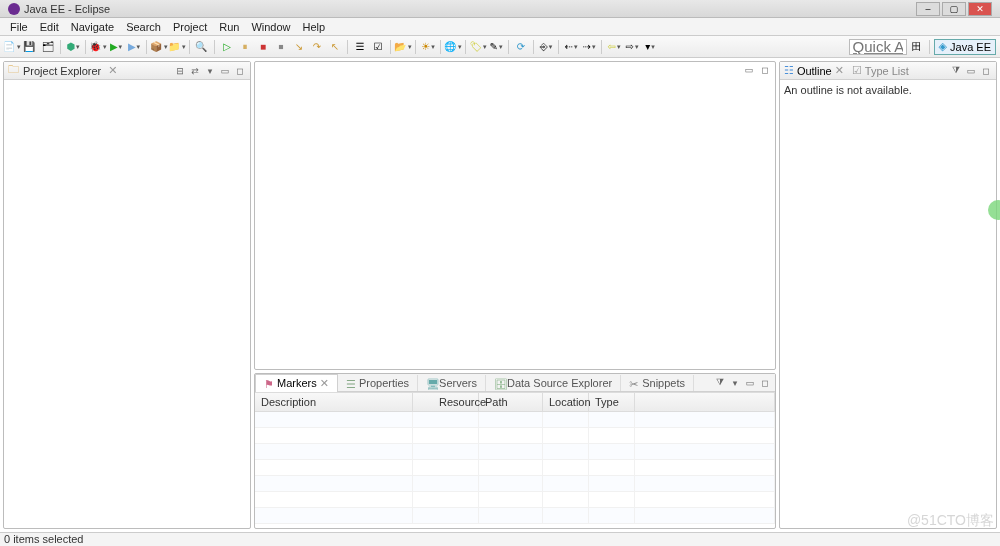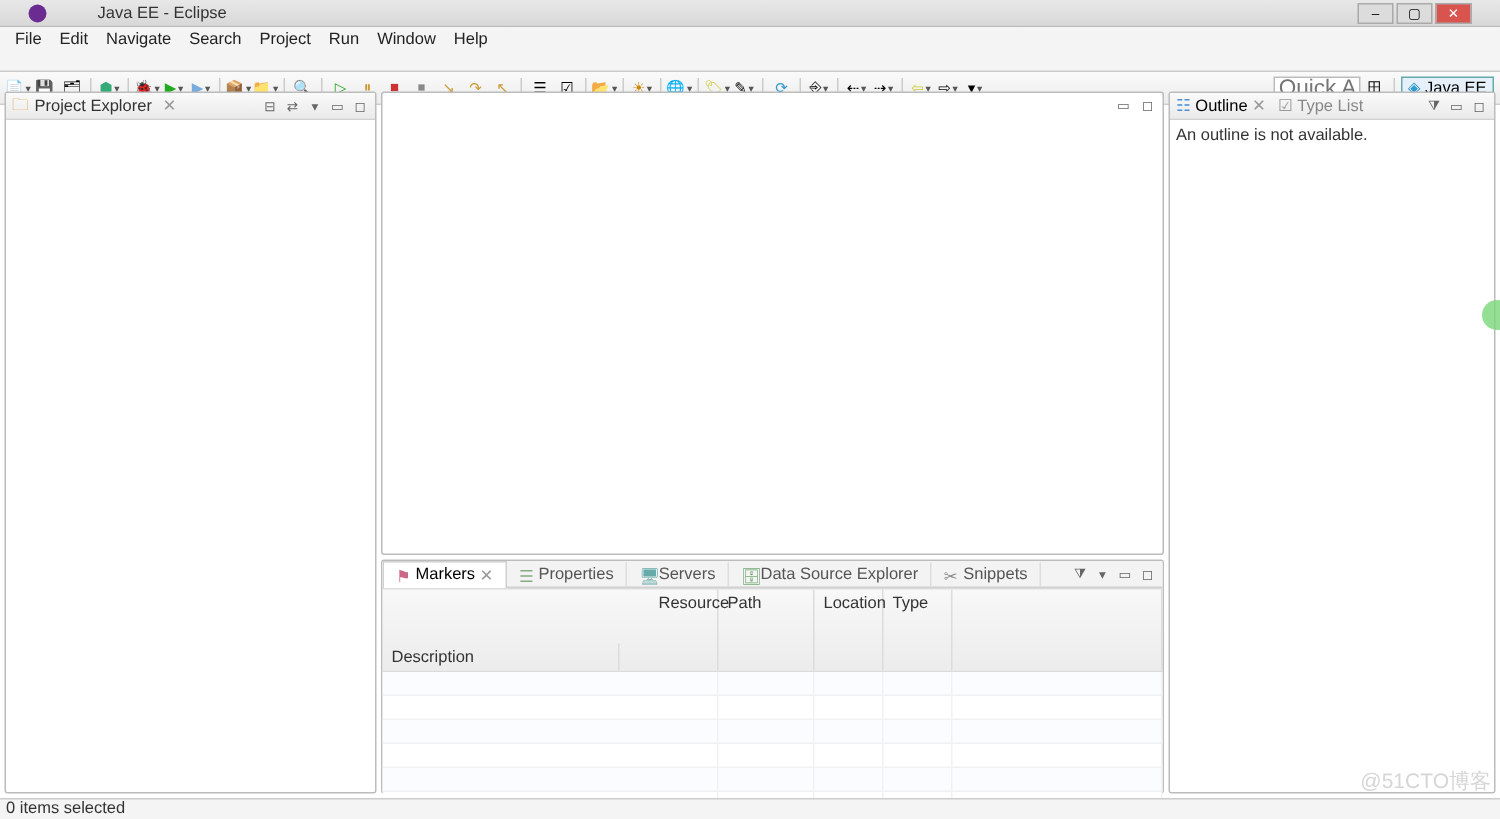--- a/index.html
+++ b/index.html
@@ -1,27 +1,27 @@
 <!DOCTYPE html>
 <html><head>
 <meta charset="utf-8">
 <style>
 * { box-sizing: border-box; margin: 0; padding: 0; font-family: "Segoe UI", Tahoma, sans-serif; font-size: 11px; }
 body { width: 1000px; height: 546px; background: #fff; overflow: hidden; position: relative; }
 
 
-.titlebar { height: 18px; background: linear-gradient(#e8e8e8,#d8d8d8); display:flex; align-items:center; padding:0 19px; border-bottom:1px solid #bbb;gap:30px; }
+.titlebar { height: 18px; background: linear-gradient(#e8e8e8,#d8d8d8); display:flex; align-items:center; padding:0 8px; border-bottom:1px solid #bbb; }
 .titlebar .app-icon { width:12px; height:12px; border-radius:50%; background:#6b2c91; margin-right:4px; }
 .titlebar .title { flex:1; color:#333; }
 .winbtns { display:flex; gap:2px; }
 .winbtn { width:24px; height:14px; background:#dcdcdc; border:1px solid #aaa; text-align:center; line-height:12px; font-size:9px; }
 .winbtn.close { background:#d9534f; color:#fff; }
 
 
-.menubar { height:30px; background:#f4f4f4; display:flex; align-items:flex-start; padding:0 4px; border-bottom:1px solid #ccc; }
+.menubar { height:18px; background:#f4f4f4; display:flex; align-items:center; padding:0 4px; border-bottom:1px solid #ccc; }
 .menubar span { padding:2px 6px; color:#222; }
 
 
 .toolbar { height:22px; background:linear-gradient(#fafafa,#ececec); display:flex; align-items:center; padding:0 4px; border-bottom:1px solid #ccc; gap:2px; }
 .tbtn { width:16px; height:16px; display:inline-flex; align-items:center; justify-content:center; font-size:10px; }
 .sep { width:1px; height:14px; background:#ccc; margin:0 2px; }
 .dd::after { content:"▾"; font-size:7px; margin-left:1px; color:#555; }
 .toolbar .spacer { flex:1; }
 .quick-access { width:58px; height:16px; border:1px solid #bbb; padding:0 3px; font-size:15px; color:#888;text-decoration:underline; }
 .perspective-btn { height:16px; border:1px solid #bbb; background:#f5f5f5; padding:0 4px; display:flex; align-items:center; gap:3px; }
@@ -59,21 +59,21 @@
 .items-count { padding:2px 6px; color:#444; }
 .table { flex:1; overflow:auto; }
 .thead { display:flex; background:linear-gradient(#f8f8f8,#ececec); border-top:1px solid #dcdcdc; border-bottom:1px solid #dcdcdc; }
 .th { padding:3px 6px; border-right:1px solid #dcdcdc; color:#333; }
 .tbody { background:#fff; }
 .trow { display:flex; height:16px; border-bottom:1px solid #f1f1f1; }
 .trow:nth-child(odd){ background:#fafcff; }
 .trow .td { border-right:1px solid #f1f1f1; }
 
 
-.c-desc{width:158px;margin-top:36px;} .c-res{width:46px;margin-left:20px;} .c-path{width:64px;} .c-loc{width:46px;} .c-type{width:46px;} .c-rest{flex:1;}
+.c-desc{width:158px;} .c-res{width:46px;margin-left:20px;} .c-path{width:64px;} .c-loc{width:46px;} .c-type{width:46px;} .c-rest{flex:1;}
 
 
 .ohdr { display:flex; align-items:center; gap:8px; }
 .otab { color:#888; display:flex; align-items:center; gap:3px; }
 .otab.active { color:#000; }
 
 
 .statusbar { position:absolute; bottom:0; left:0; right:0; height:14px; background:#f4f4f4; border-top:1px solid #ccc; padding:0 4px; color:#333; line-height:13px; }
 
 

